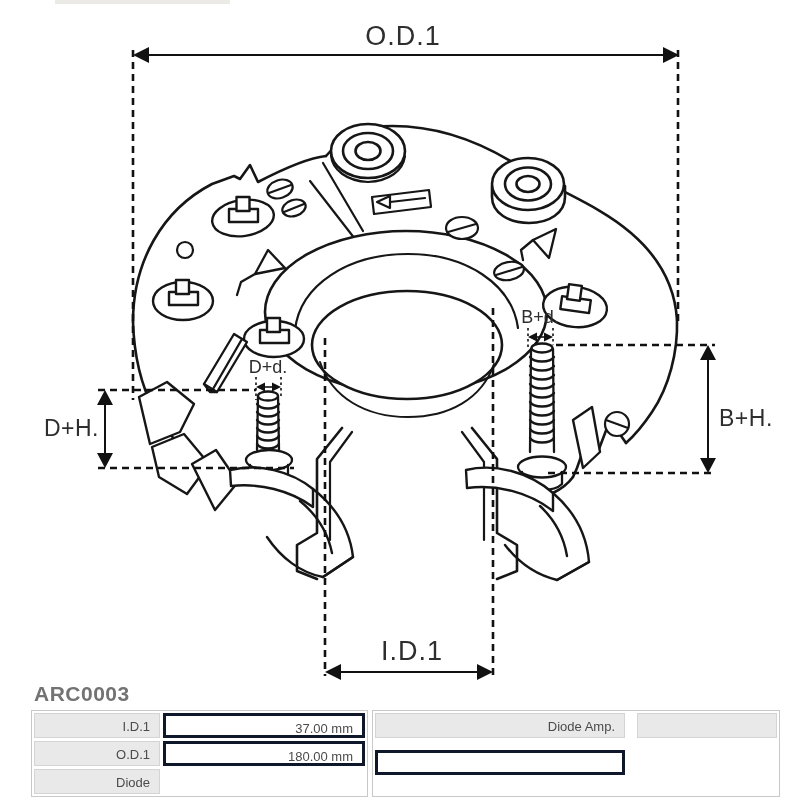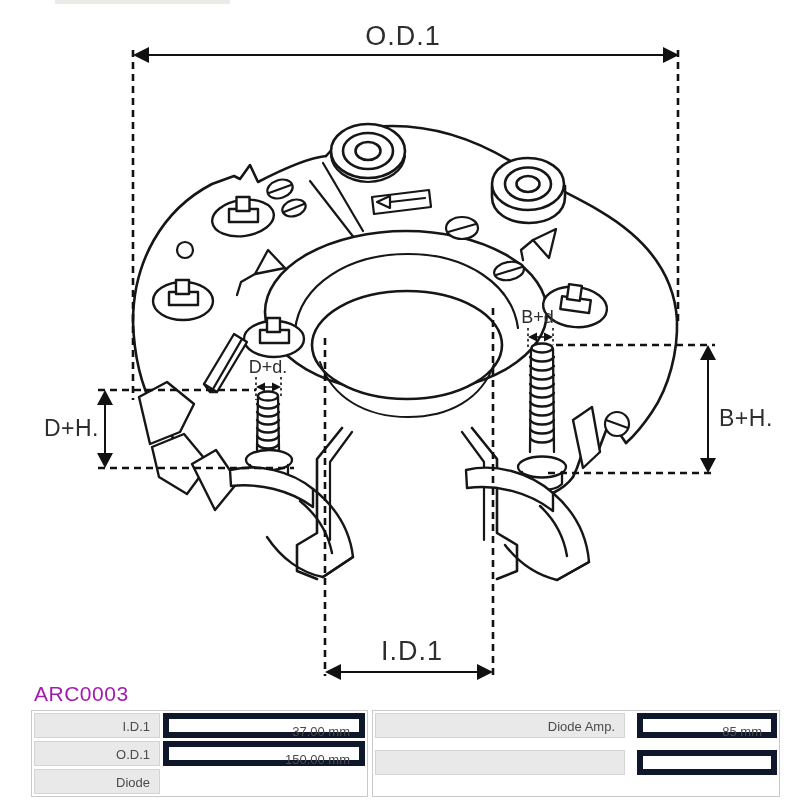--- a/index.html
+++ b/index.html
@@ -6,21 +6,21 @@
   body{width:800px;height:800px;position:relative;font-family:"Liberation Sans",sans-serif;overflow:hidden;}
   .top-artifact{position:absolute;left:55px;top:0;width:175px;height:4px;background:#e4e1dd;opacity:.7;}
   svg text{font-family:"Liberation Sans",sans-serif;fill:#2e2e2e;}
   .part-code{position:absolute;left:34px;top:682px;font-size:21px;letter-spacing:.5px;color:#bc3431;}
   .spec-tables{position:absolute;left:31px;top:710px;display:flex;gap:4px;}
   .spec-table{border:1px solid #c9c9c9;background:#fff;padding:2px;display:grid;grid-auto-rows:25px;gap:3px;}
   .spec-table.left{grid-template-columns:126px 202px;}
   .spec-table.right{grid-template-columns:250px 140px;gap:12px;}
   .cell{line-height:25px;font-size:13px;color:#4b4b4b;text-align:right;padding:0 9px;box-sizing:border-box;}
   .cell.lab{background:#e9e9e9;border:1px solid #d4d4d4;}
-  .cell.val{background:#fff;border:6px solid #0f172a;}
+  .cell.val{background:#fff;border:3px solid #0f172a;}
 </style>
 </head>
 <body>
 
 
 
 <div class="top-artifact"></div>
 
 <svg width="800" height="695" viewBox="0 0 800 695">
 
@@ -207,32 +207,31 @@
       <line x1="325" y1="338" x2="325" y2="676" stroke-width="2.6" stroke-dasharray="7 5"></line>
       <line x1="493" y1="308" x2="493" y2="676" stroke-width="2.6" stroke-dasharray="7 5"></line>
       <line x1="340" y1="672" x2="478" y2="672" stroke-width="2"></line>
       <polygon points="325,672 341,664 341,680" fill="#111" stroke="none"></polygon>
       <polygon points="493,672 477,664 477,680" fill="#111" stroke="none"></polygon>
       <text x="412" y="660" font-size="27" text-anchor="middle" letter-spacing="1" stroke="none">I.D.1</text>
     </g>
   </g>
 </svg>
 
-<div class="part-code" style="color: #a21caf;">ARC0003</div>
+<div class="part-code" style="color: #737373; font-weight: bold;">ARC0003</div>
 
 <div class="spec-tables">
   <div class="spec-table left">
     <div class="cell lab">I.D.1</div>
     <div class="cell val">37.00 mm</div>
     <div class="cell lab">O.D.1</div>
-    <div class="cell val">150.00 mm</div>
+    <div class="cell val">180.00 mm</div>
     <div class="cell lab">Diode</div>
   </div>
   <div class="spec-table right">
     <div class="cell lab">Diode Amp.</div>
-    <div class="cell val">85 mm</div>
     <div class="cell lab"></div>
     <div class="cell val"></div>
   </div>
 </div>
 
 
 
 
 </body></html>

